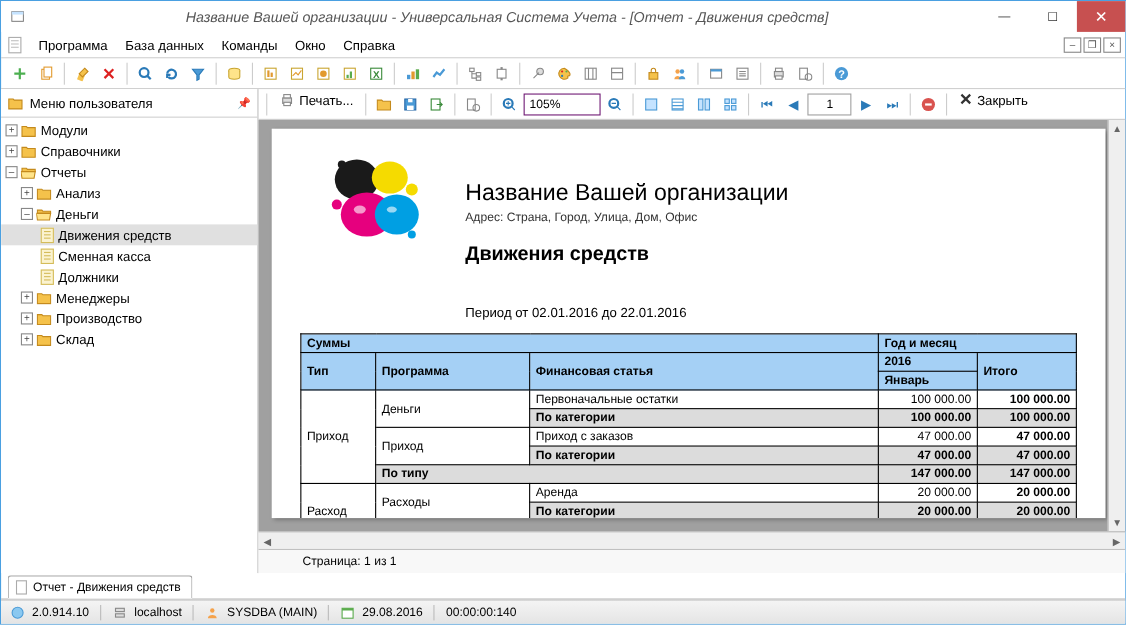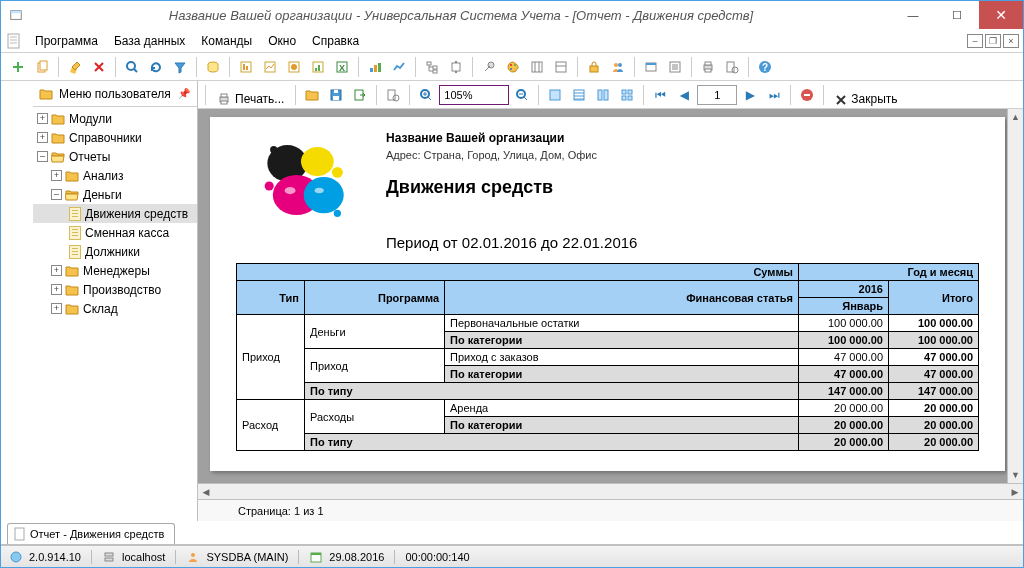--- a/index.html
+++ b/index.html
@@ -13,55 +13,55 @@
 .title-buttons .close { background: #C75050; color: #fff; font-size: 14px; }
 .menubar { height: 24px; display: flex; align-items: center; padding: 0 4px; border-bottom: 1px solid #d0d0d0; }
 .menubar .m-item { padding: 0 8px; line-height: 24px; }
 .menubar .mdi-icons { margin-left: auto; display: flex; gap: 2px; }
 .menubar .mdi-icons span { width: 16px; height: 14px; border: 1px solid #888; display: inline-flex; align-items: center; justify-content: center; font-size: 9px; color: #555; }
 .doc-icon { width:14px; height:16px; margin: 0 6px 0 2px; }
 .toolbar { height: 28px; display: flex; align-items: center; padding: 2px 6px; border-bottom: 1px solid #d0d0d0; gap: 2px; }
 .tool-btn { width: 22px; height: 22px; display: flex; align-items: center; justify-content: center; border-radius: 2px; }
 .sep { width: 1px; height: 20px; background: #ccc; margin: 0 3px; }
 .content { flex: 1; display: flex; min-height: 0; }
-.sidebar { width: 197px; border-right: 1px solid #c0c0c0; display: flex; flex-direction: column; background: #fff; padding-left: 32px; }
+.sidebar { width: 234px; border-right: 1px solid #c0c0c0; display: flex; flex-direction: column; background: #fff; }
 .side-header { height: 26px; display: flex; align-items: center; padding: 0 6px; border-bottom: 1px solid #d0d0d0; }
 .side-header .folder-ic { width: 14px; height: 12px; margin-right: 6px; }
 .pin { margin-left: auto; font-size: 10px; color: #666; }
 .tree { flex: 1; overflow: auto; padding: 2px 0; }
 .tree-item { display: flex; align-items: center; height: 19px; padding-left: 4px; white-space: nowrap; }
 .tree-item .exp { width: 11px; height: 11px; border: 1px solid #888; display: inline-flex; align-items: center; justify-content: center; font-size: 9px; line-height: 1; color: #444; margin-right: 3px; }
 .tree-item .folder { width: 14px; height: 12px; margin-right: 4px; }
 .tree-item .doc-i { width: 12px; height: 14px; margin-right: 4px; background: #fbf3d0; border: 1px solid #d4bc5a; position: relative; }
 .tree-item .doc-i::after { content:''; position:absolute; top:2px; left:2px; right:2px; height:1px; background:#d4bc5a; box-shadow: 0 3px 0 #d4bc5a, 0 6px 0 #d4bc5a; }
 .tree-item.selected { background: #e0e0e0; }
 .lvl1 { padding-left: 18px; }
 .lvl2 { padding-left: 36px; }
 .main { flex: 1; display: flex; flex-direction: column; min-width: 0; }
 .main-toolbar { height: 28px; display: flex; align-items: center; padding: 2px 4px; border-bottom: 1px solid #d0d0d0; gap: 2px; }
-.main-toolbar .txt-btn { padding: 0 6px; height: 22px; display: flex; align-items: flex-end; gap: 4px; }
+.main-toolbar .txt-btn { padding: 0 6px; height: 22px; display: flex; align-items: flex-start; gap: 4px; }
 .zoom-box { width: 70px; height: 20px; border: 1px solid #701a75; padding: 0 4px; display: flex; align-items: center; font-size: 11px; }
 .page-box { width: 40px; height: 20px; border: 1px solid #a0a0a0; text-align: center; font-size: 11px; }
 .viewer { flex: 1; background: #a0a0a0; position: relative; overflow: hidden; padding: 8px 18px 8px 12px; }
 .vscroll { position: absolute; right: 0; top: 0; bottom: 0; width: 16px; background: #efefef; border-left: 1px solid #c0c0c0; }
 .vscroll .up, .vscroll .dn { height: 16px; display:flex; align-items:center; justify-content:center; font-size:9px; color:#666; }
 .vscroll .dn { position:absolute; bottom:0; left:0; right:0; }
 .hscroll { height: 16px; background: #efefef; border-top:1px solid #c0c0c0; display:flex; align-items:center; }
 .hscroll .lf, .hscroll .rt { width:16px; text-align:center; font-size:9px; color:#666; }
 .page { background: #fff; width: 100%; height: calc(100% - 4px); box-shadow: 2px 2px 4px rgba(0,0,0,.3); padding: 14px 26px; overflow: hidden; }
 .report-head { display: flex; gap: 20px; margin-bottom: 12px; }
 .logo { width: 130px; height: 110px; display:flex; align-items:center; justify-content:center; }
 .org-info { flex: 1; }
-.org-info h1 { font-size: 12px; font-weight: bold; margin-bottom: 4px; }
+.org-info h1 { font-size: 21px; font-weight: normal; margin-bottom: 4px; margin-top: 33px; }
 .org-info .addr { font-size: 11px; color: #333; margin-bottom: 2px; }
 .org-info h2 { font-size: 18px; font-weight: bold; margin-top: 16px; margin-bottom: 2px; }
-.period { font-size: 15px; margin-top: 36px; }
+.period { font-size: 12px; margin-top: 36px; }
 table.report { border-collapse: collapse; width: 100%; font-size: 11px; }
 table.report th, table.report td { border: 1px solid #000; padding: 2px 5px; }
-table.report th { background: #a5d0f5; font-weight: bold; text-align: right; margin-top: 37px; }
+table.report th { background: #a5d0f5; font-weight: bold; text-align: left; margin-top: 37px; }
 table.report .num { text-align: right; }
 table.report .bold { font-weight: bold; }
 table.report .sub { background: #dcdcdc; font-weight: bold; }
 .pager-status { height: 22px; border-top: 1px solid #c0c0c0; display: flex; align-items: center; padding: 0 10px 0 40px; font-size: 11px; background: #f8f8f8; }
 .bottom-tabs { height: 24px; display: flex; align-items: flex-end; padding: 0 6px; border-bottom: 1px solid #c0c0c0; gap: 3px; }
 .tab { border: 1px solid #a8a8a8; border-bottom: none; background: #fff; padding: 3px 10px 3px 6px; display: flex; align-items: center; font-size: 11px; border-radius: 3px 3px 0 0; }
 .statusbar { height: 22px; background: linear-gradient(#f4f4f4,#e4e4e4); border-top: 1px solid #c0c0c0; display: flex; align-items: center; padding: 0 8px; gap: 6px; font-size: 11px; }
 .statusbar .sep2 { width:1px; height:14px; background:#bbb; margin: 0 4px;}
 .s-icon { width:14px; height:14px; display:inline-flex; align-items:center; justify-content:center; }
 svg { display:block; }

